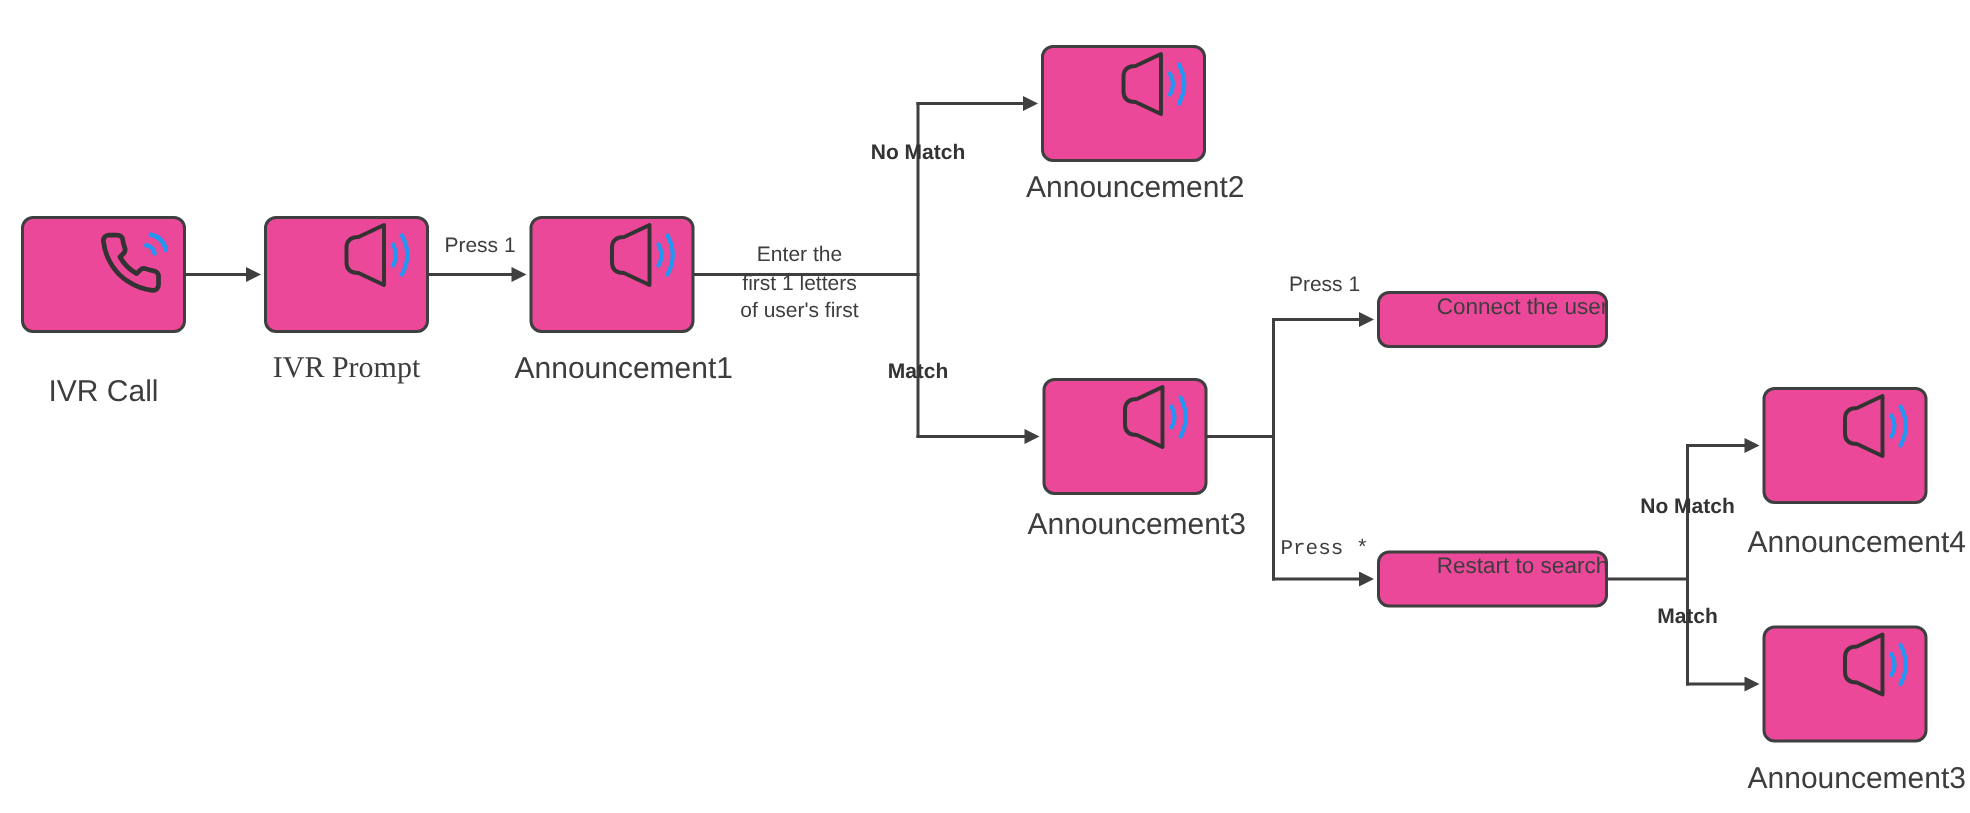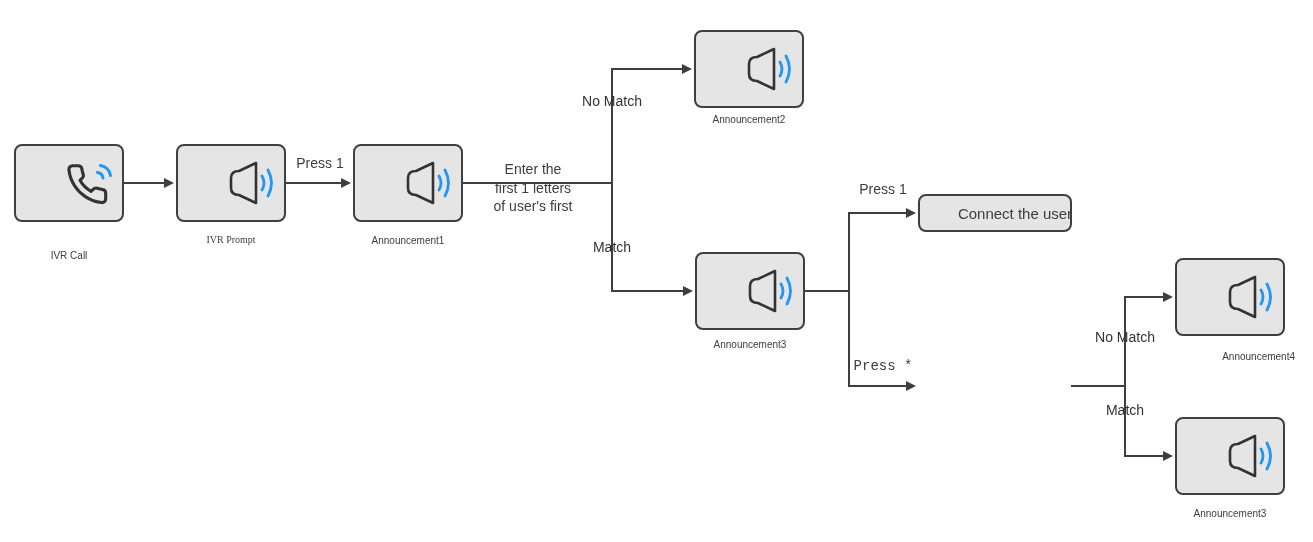--- a/index.html
+++ b/index.html
@@ -3,32 +3,32 @@
 <meta charset="utf-8">
 <style>
   html,body{margin:0;padding:0;background:#ffffff;}
   .canvas{
     position:relative;width:1313px;height:542px;background:#ffffff;
     font-family:"Liberation Sans",sans-serif;color:#3d3d3d;overflow:hidden;
   }
   .connector-layer{position:absolute;left:0;top:0;width:1313px;height:542px;}
   .edge{stroke:#3f3f3f;stroke-width:2;fill:none;stroke-linecap:square;}
   .node{
-    position:absolute;background:#e5e5e5;border:2px solid #3f3f3f;border-radius:8px;
-    display:flex;align-items:center;justify-content:center;box-sizing:border-box;padding-left:40px;
+    position:absolute;background:#ec4899;border:2px solid #3f3f3f;border-radius:8px;
+    display:flex;align-items:flex-start;justify-content:center;box-sizing:border-box;padding-left:40px;
   }
   .icon-node{width:110px;height:78px;}
   .text-node{width:154px;height:38px;font-size:15px;white-space:nowrap;}
   .node-label{
-    position:absolute;text-align:center;font-size:10px;color:#3d3d3d;white-space:nowrap;
+    position:absolute;text-align:center;font-size:20px;color:#3d3d3d;white-space:nowrap;
   }
   .edge-label{
     position:absolute;text-align:center;font-size:14px;color:#3d3d3d;white-space:nowrap;
   }
-  .edge-label.bold{font-weight:normal;color:#333333;}
+  .edge-label.bold{font-weight:bold;color:#333333;}
   .edge-label.multiline{white-space:normal;line-height:18.5px;margin-top:36px;}
   .edge-label.multiline span{display:block;}
   .icon{display:block;}
 </style>
 </head>
 <body>
 
 <div class="canvas">
 
   <svg class="connector-layer" width="1313" height="542" viewBox="0 0 1313 542">
@@ -94,20 +94,23 @@
       <path d="M36 4 L19 12 Q11 12 11 19 L11 29 Q11 36 19 36 L36 44 Z" fill="none" stroke="#333333" stroke-width="2.6" stroke-linejoin="round"></path>
       <path d="M42 17 Q46 24 42 31" fill="none" stroke="#2196F3" stroke-width="2.8" stroke-linecap="round"></path>
       <path d="M48 11 Q55 24 48 37" fill="none" stroke="#2196F3" stroke-width="2.8" stroke-linecap="round"></path>
     </svg>
   </div>
 
   <div class="node text-node" style="left:918px;top:194px;">
     <span>Connect the user</span>
   </div>
 
+  <div class="node text-node" style="left:918px;top:367px;">
+    <span>Restart to search</span>
+  </div>
 
   <div class="node icon-node" style="left:1175px;top:258px;">
     <svg class="icon" width="62" height="48" viewBox="0 0 62 48">
       <path d="M36 4 L19 12 Q11 12 11 19 L11 29 Q11 36 19 36 L36 44 Z" fill="none" stroke="#333333" stroke-width="2.6" stroke-linejoin="round"></path>
       <path d="M42 17 Q46 24 42 31" fill="none" stroke="#2196F3" stroke-width="2.8" stroke-linecap="round"></path>
       <path d="M48 11 Q55 24 48 37" fill="none" stroke="#2196F3" stroke-width="2.8" stroke-linecap="round"></path>
     </svg>
   </div>
 
   <div class="node icon-node" style="left:1175px;top:417px;">

